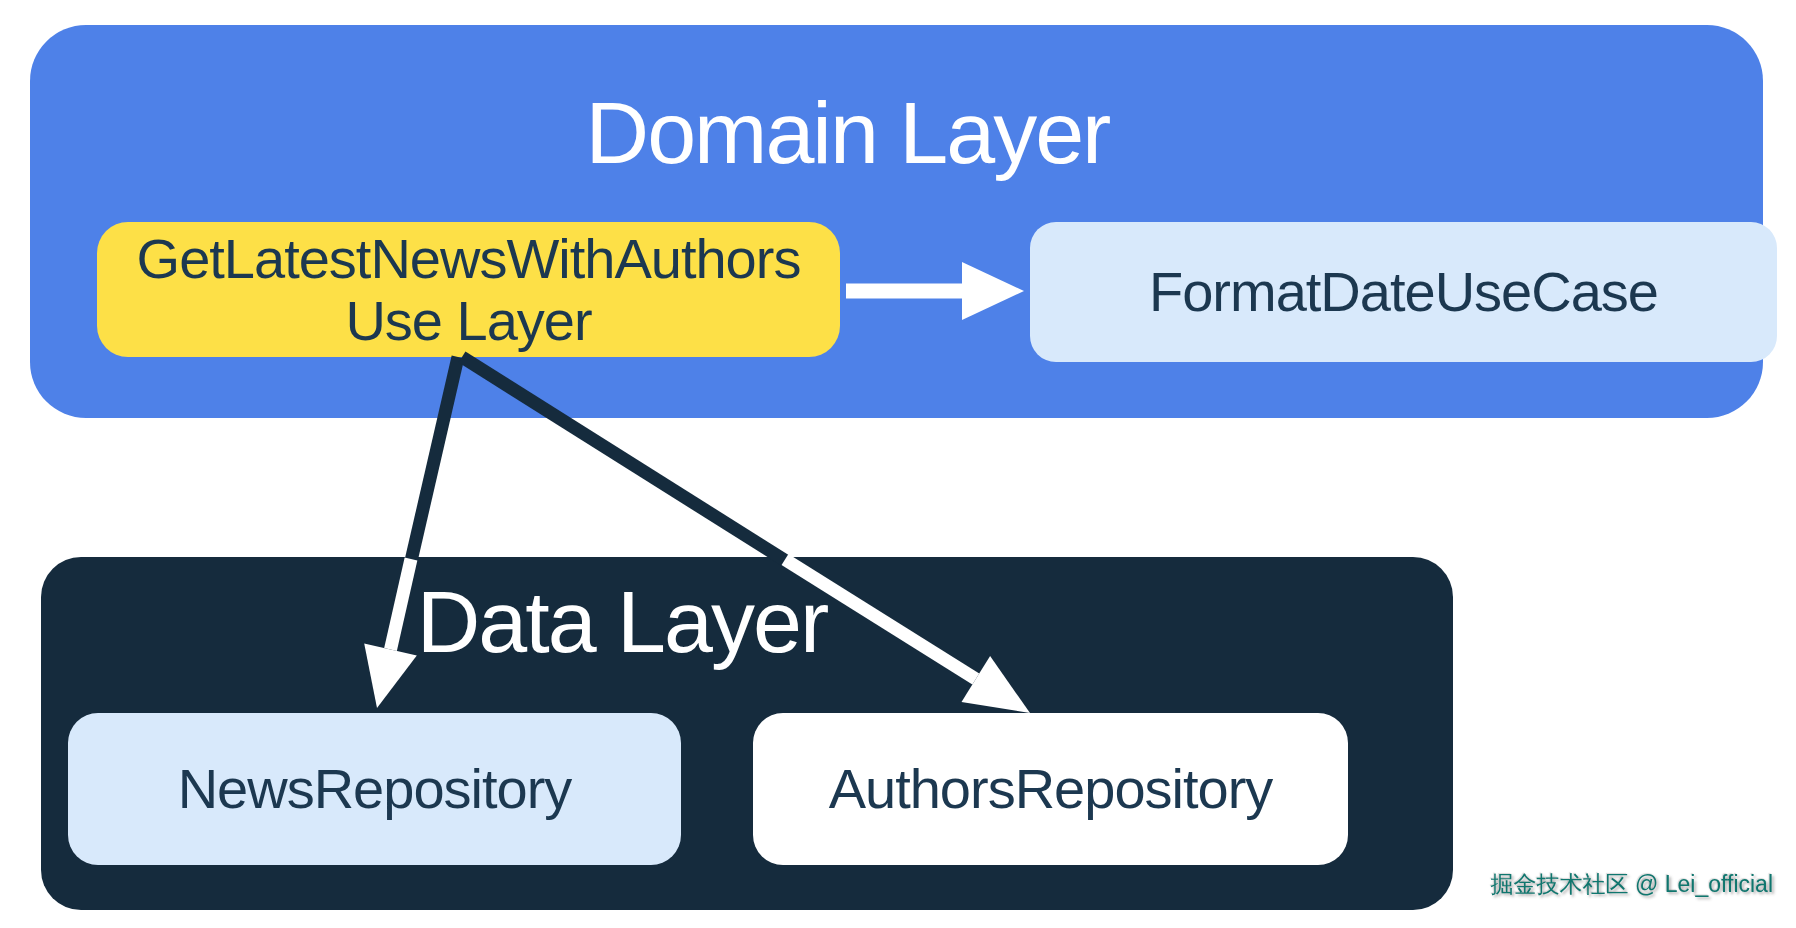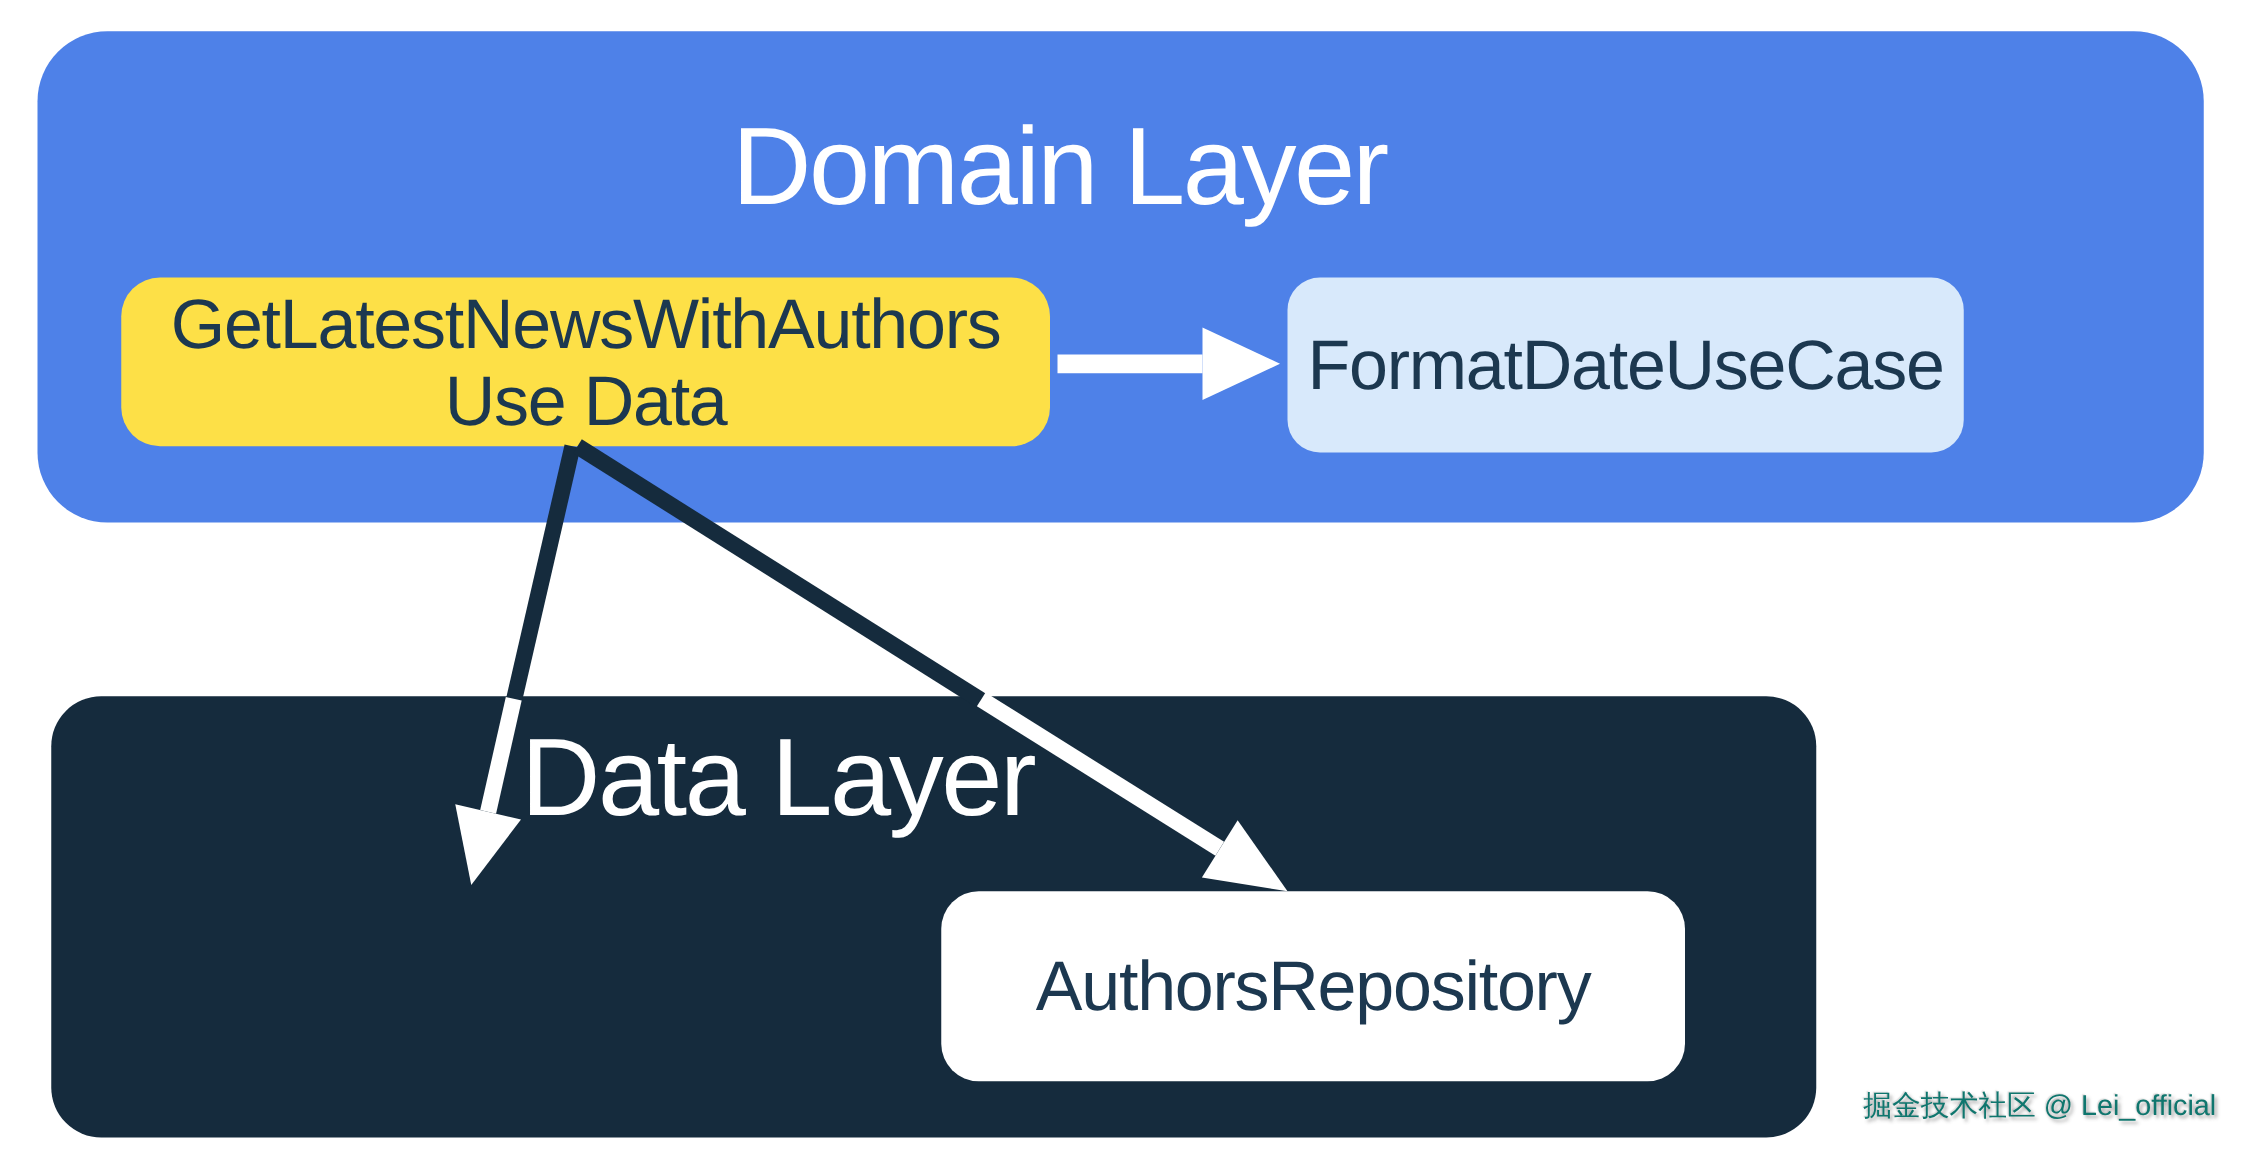--- a/index.html
+++ b/index.html
@@ -74,21 +74,21 @@
     left: 67px;          
     top: 197px;          
     width: 743px;
     height: 135px;
     background: #fde047;
     border-radius: 31px;
   }
   .node-formatdate {
     left: 1000px;        
     top: 197px;
-    width: 541px;
+    width: 747px;
     height: 140px;
     background: #D8E9FB;
     border-radius: 26px;
   }
   .node-newsrepo {
     left: 27px;          
     top: 156px;          
     width: 613px;
     height: 152px;
     background: #D8E9FB;
@@ -126,31 +126,34 @@
 </head>
 <body>
 
 <div class="canvas">
 
   <div class="layer domain-layer">
     <div class="layer-title domain-title">Domain Layer</div>
 
     <div class="node node-usecase">
       <span class="node-label-line">GetLatestNewsWithAuthors</span>
-      <span class="node-label-line">Use Data</span>
+      <span class="node-label-line">Use Layer</span>
     </div>
 
     <div class="node node-formatdate">
       <span class="node-label-line">FormatDateUseCase</span>
     </div>
   </div>
 
   <div class="layer data-layer">
     <div class="layer-title data-title">Data Layer</div>
 
+    <div class="node node-newsrepo">
+      <span class="node-label-line">NewsRepository</span>
+    </div>
 
     <div class="node node-authorsrepo">
       <span class="node-label-line">AuthorsRepository</span>
     </div>
   </div>
 
   <svg class="arrows-overlay" viewBox="0 0 1796 928">
 
     <g>
       <line x1="846" y1="291" x2="962" y2="291" stroke="#FFFFFF" stroke-width="15"></line>

